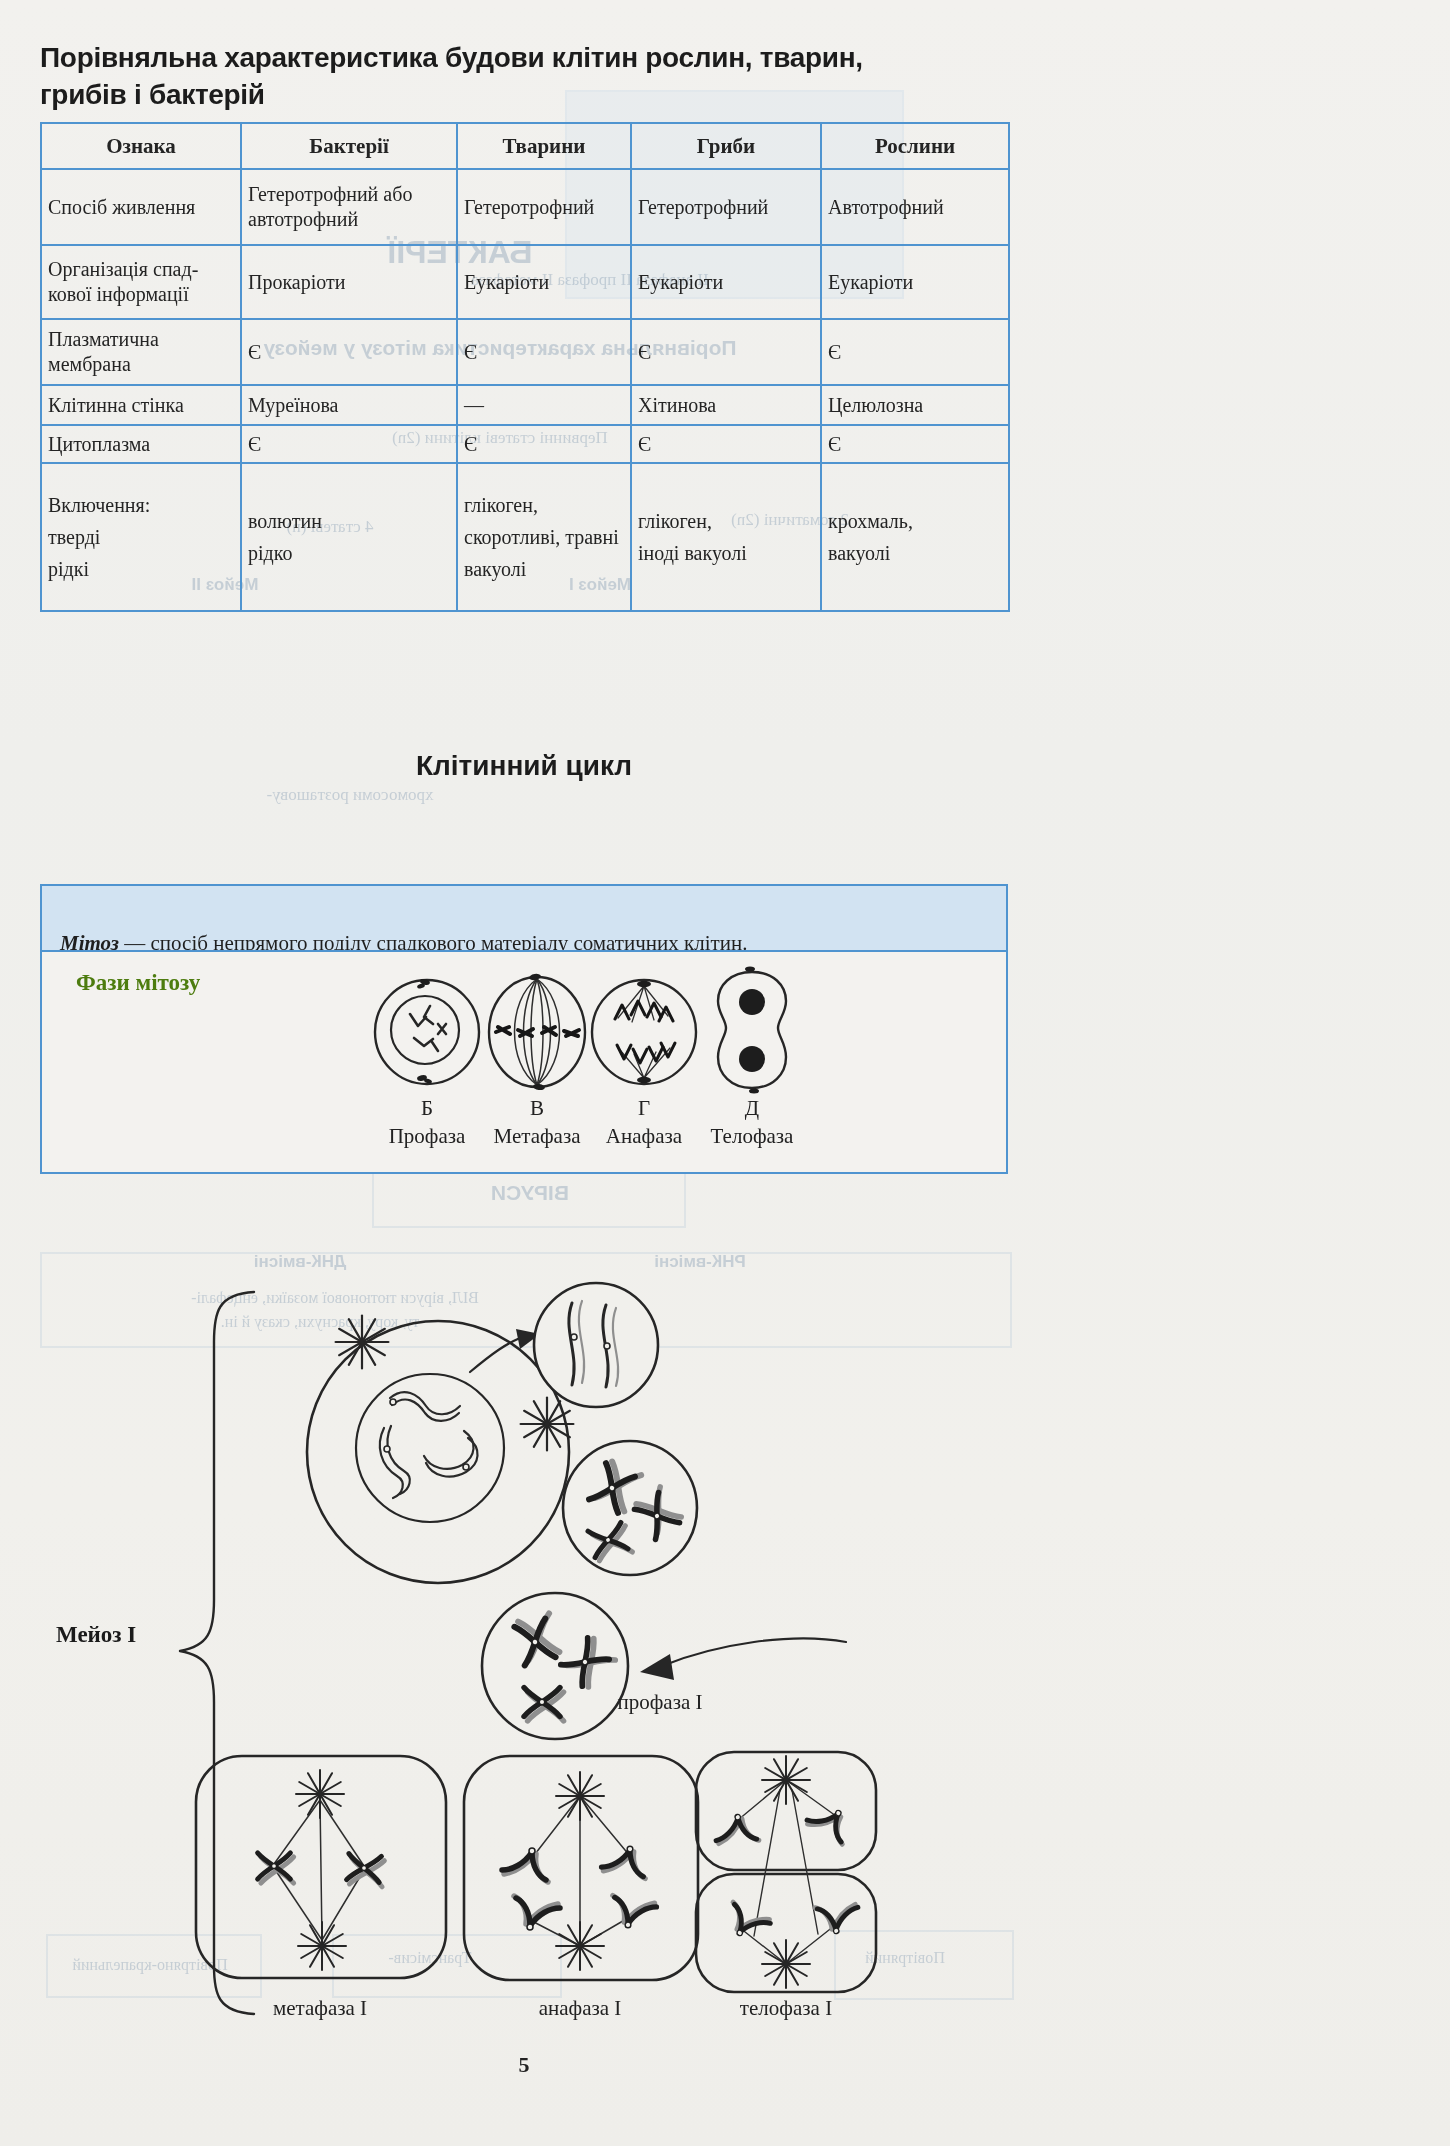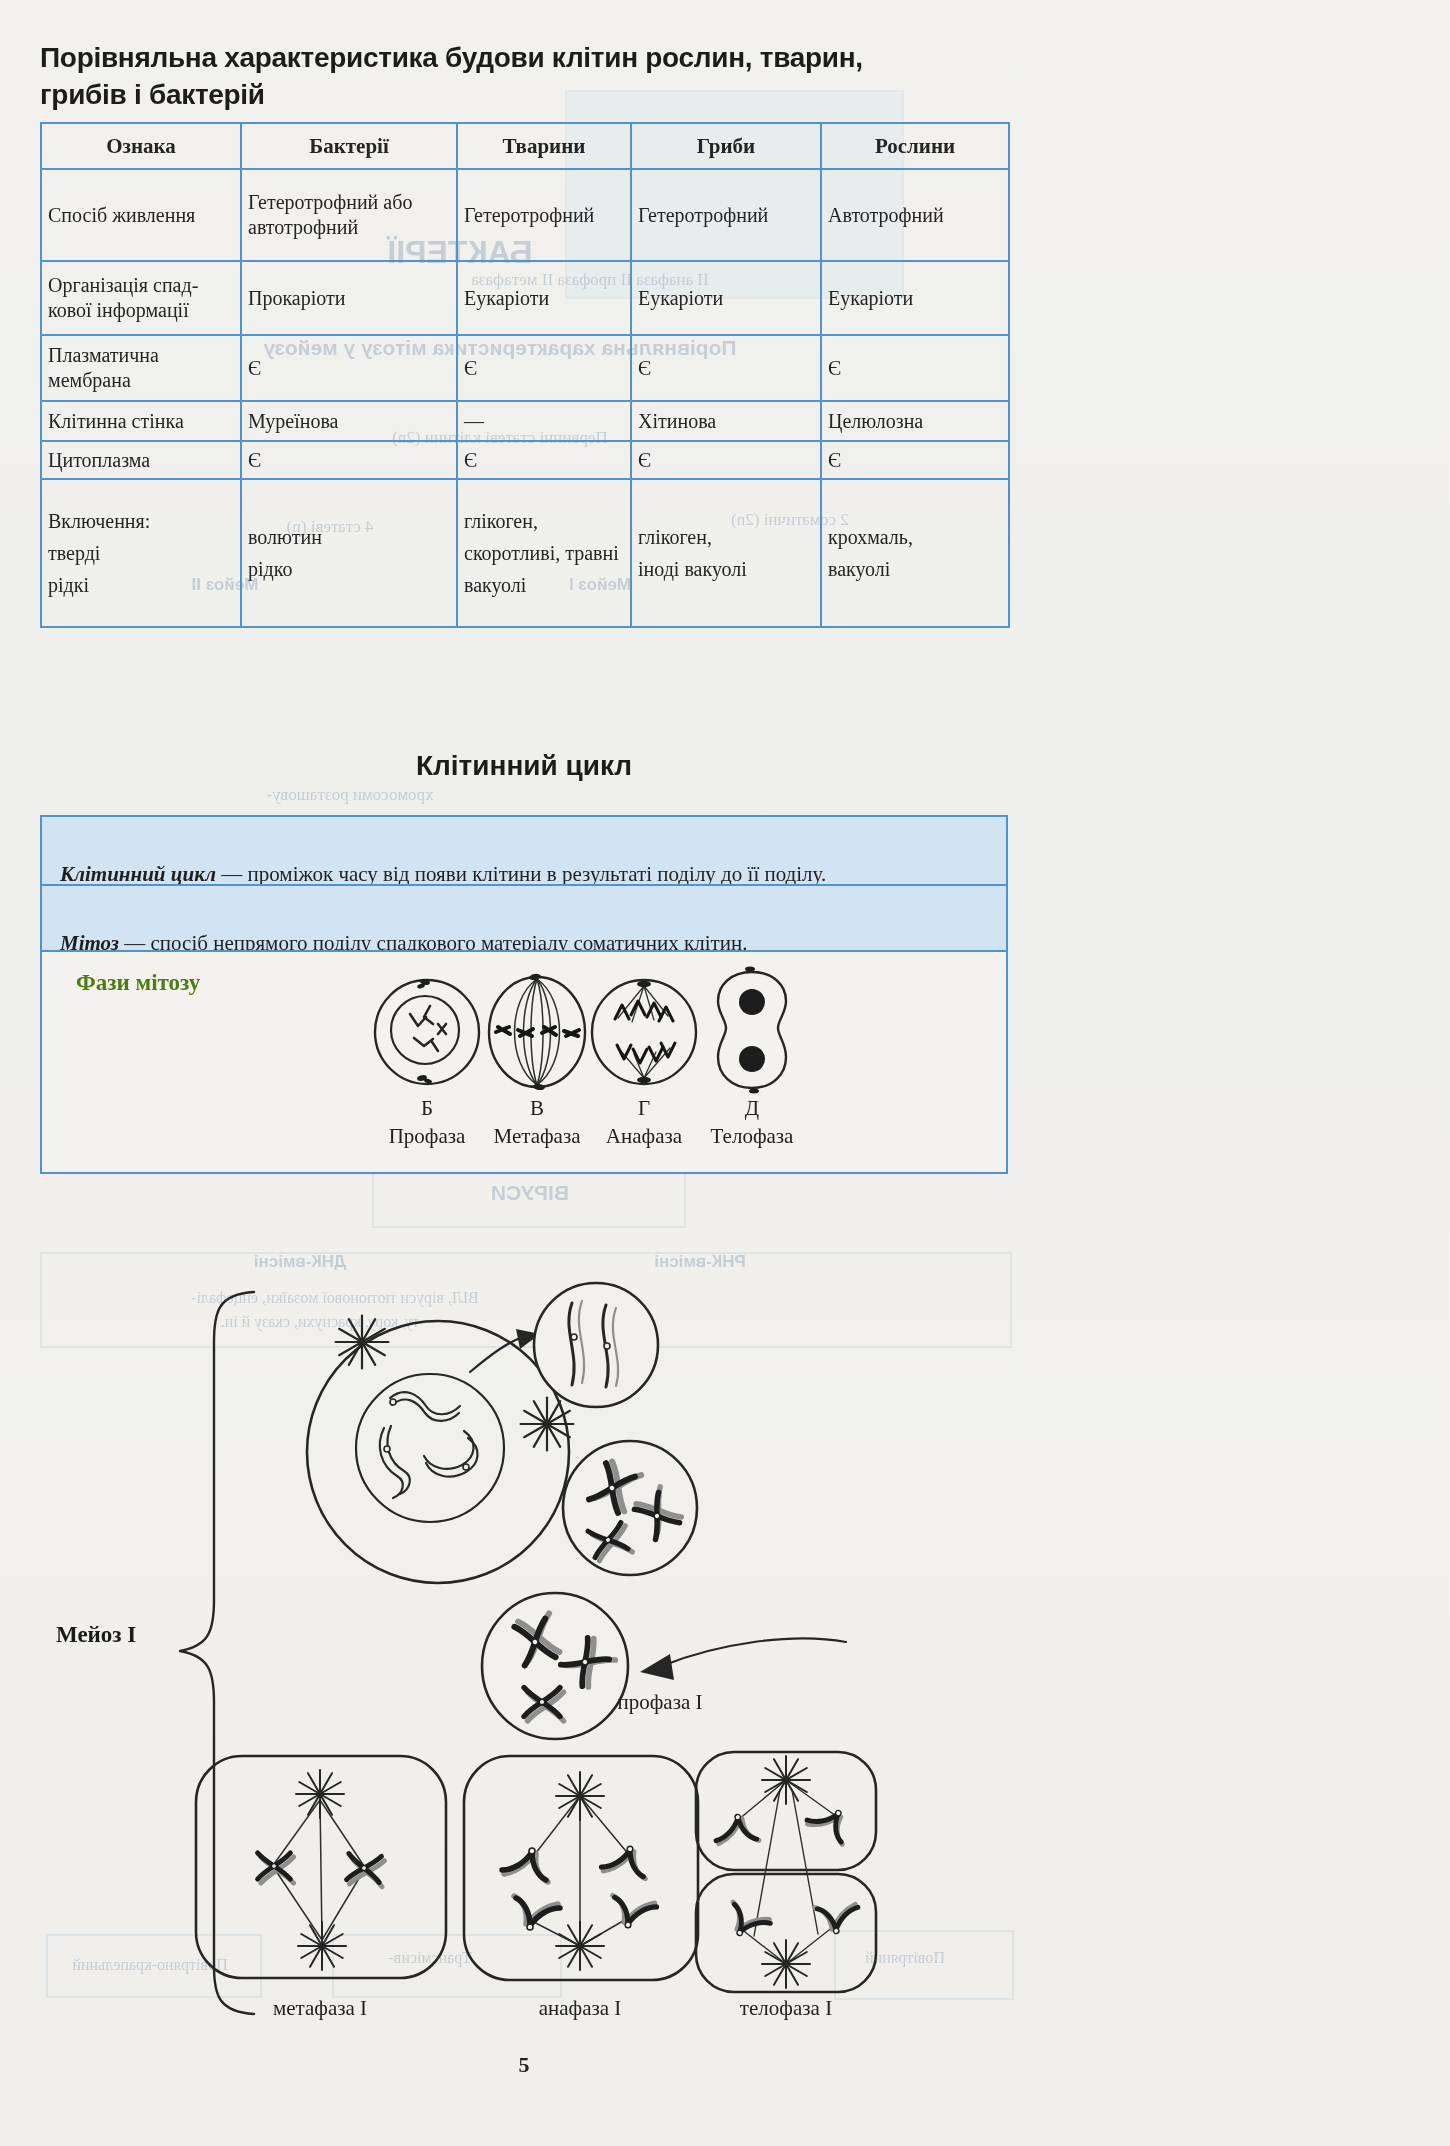--- a/index.html
+++ b/index.html
@@ -16,21 +16,21 @@
   }
   table.cmp{
     position:absolute;left:40px;top:122px;width:968px;table-layout:fixed;
     border-collapse:collapse;font-size:20px;color:#242424;
   }
   table.cmp th,table.cmp td{
     border:2px solid #4f94d0;vertical-align:middle;
     white-space:pre-line;padding:2px 6px;line-height:1.25;
   }
   table.cmp th{font-weight:700;font-size:21px;height:40px;}
-  tr.r1{height:92px;} tr.r2{height:74px;} tr.r3{height:66px;}
+  tr.r1{height:76px;} tr.r2{height:74px;} tr.r3{height:66px;}
   tr.r4{height:40px;border-radius:16px;} tr.r5{height:38px;} tr.r6{height:64px;}
   tr.r7{height:148px;} tr.r7 td{line-height:1.6;}
   .heading2{
     left:40px;top:750px;width:968px;text-align:center;
     font-family:"Liberation Sans",sans-serif;font-weight:700;font-size:28px;color:#1c1c1c;
   }
   .defbox{
     left:40px;width:968px;background:#d2e3f2;border:2px solid #4f94d0;box-sizing:border-box;
     font-size:21px;padding:10px 18px 8px 18px;line-height:1.5;white-space:pre-line;color:#1f1f1f;
   }
@@ -160,23 +160,20 @@
       <td>глікоген,
 іноді вакуолі</td>
       <td>крохмаль,
 вакуолі</td>
     </tr>
   </tbody>
     </table>
 
   <div class="abs heading2">Клітинний цикл</div>
 
-  <div class="abs defbox" style="top:815px;min-height:56px;">
-    <span class="term">Клітинний цикл</span><span> — проміжок часу від появи клітини в результаті поділу до її поділу.</span>
-  </div>
 
   <div class="abs defbox" style="top:884px;min-height:52px;">
     <span class="term">Мітоз</span><span> — спосіб непрямого поділу спадкового матеріалу соматичних клітин.</span>
   </div>
 
   <div class="abs phasebox">
     <div class="fazy">Фази мітозу</div>
 
     <svg class="mitosvg" width="470" height="140" viewBox="0 0 470 140">
       <g fill="none" stroke="#262626" stroke-width="2.4" stroke-linecap="round" stroke-linejoin="round">

